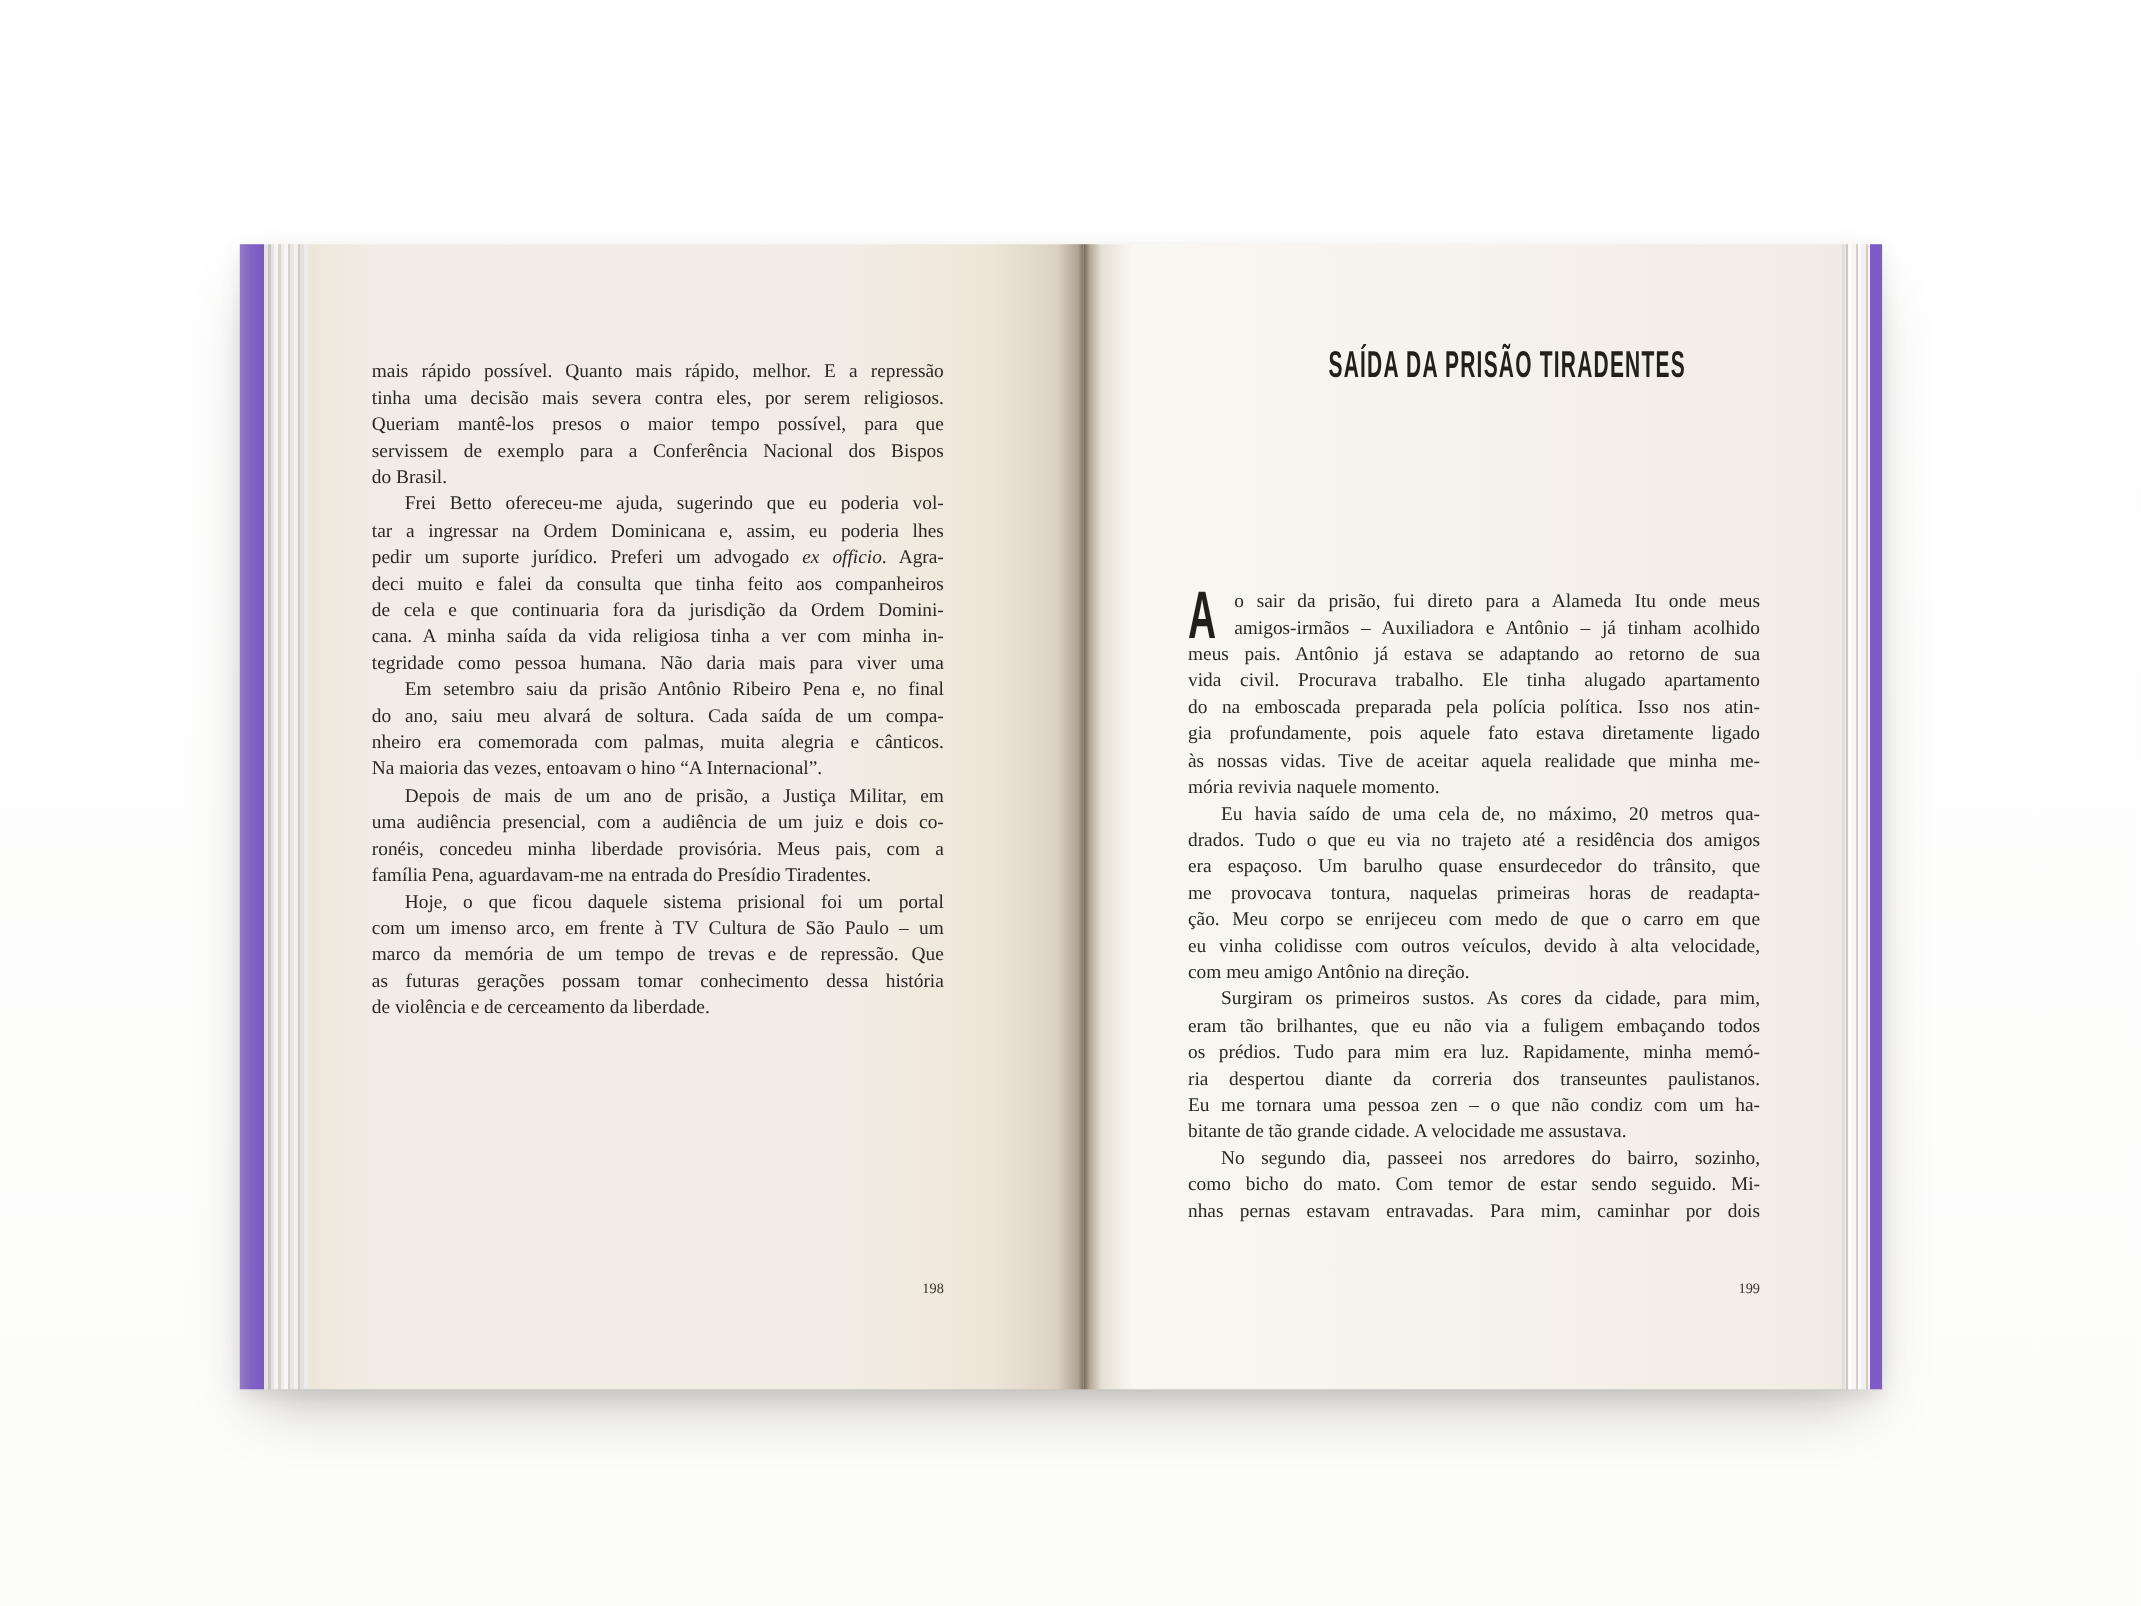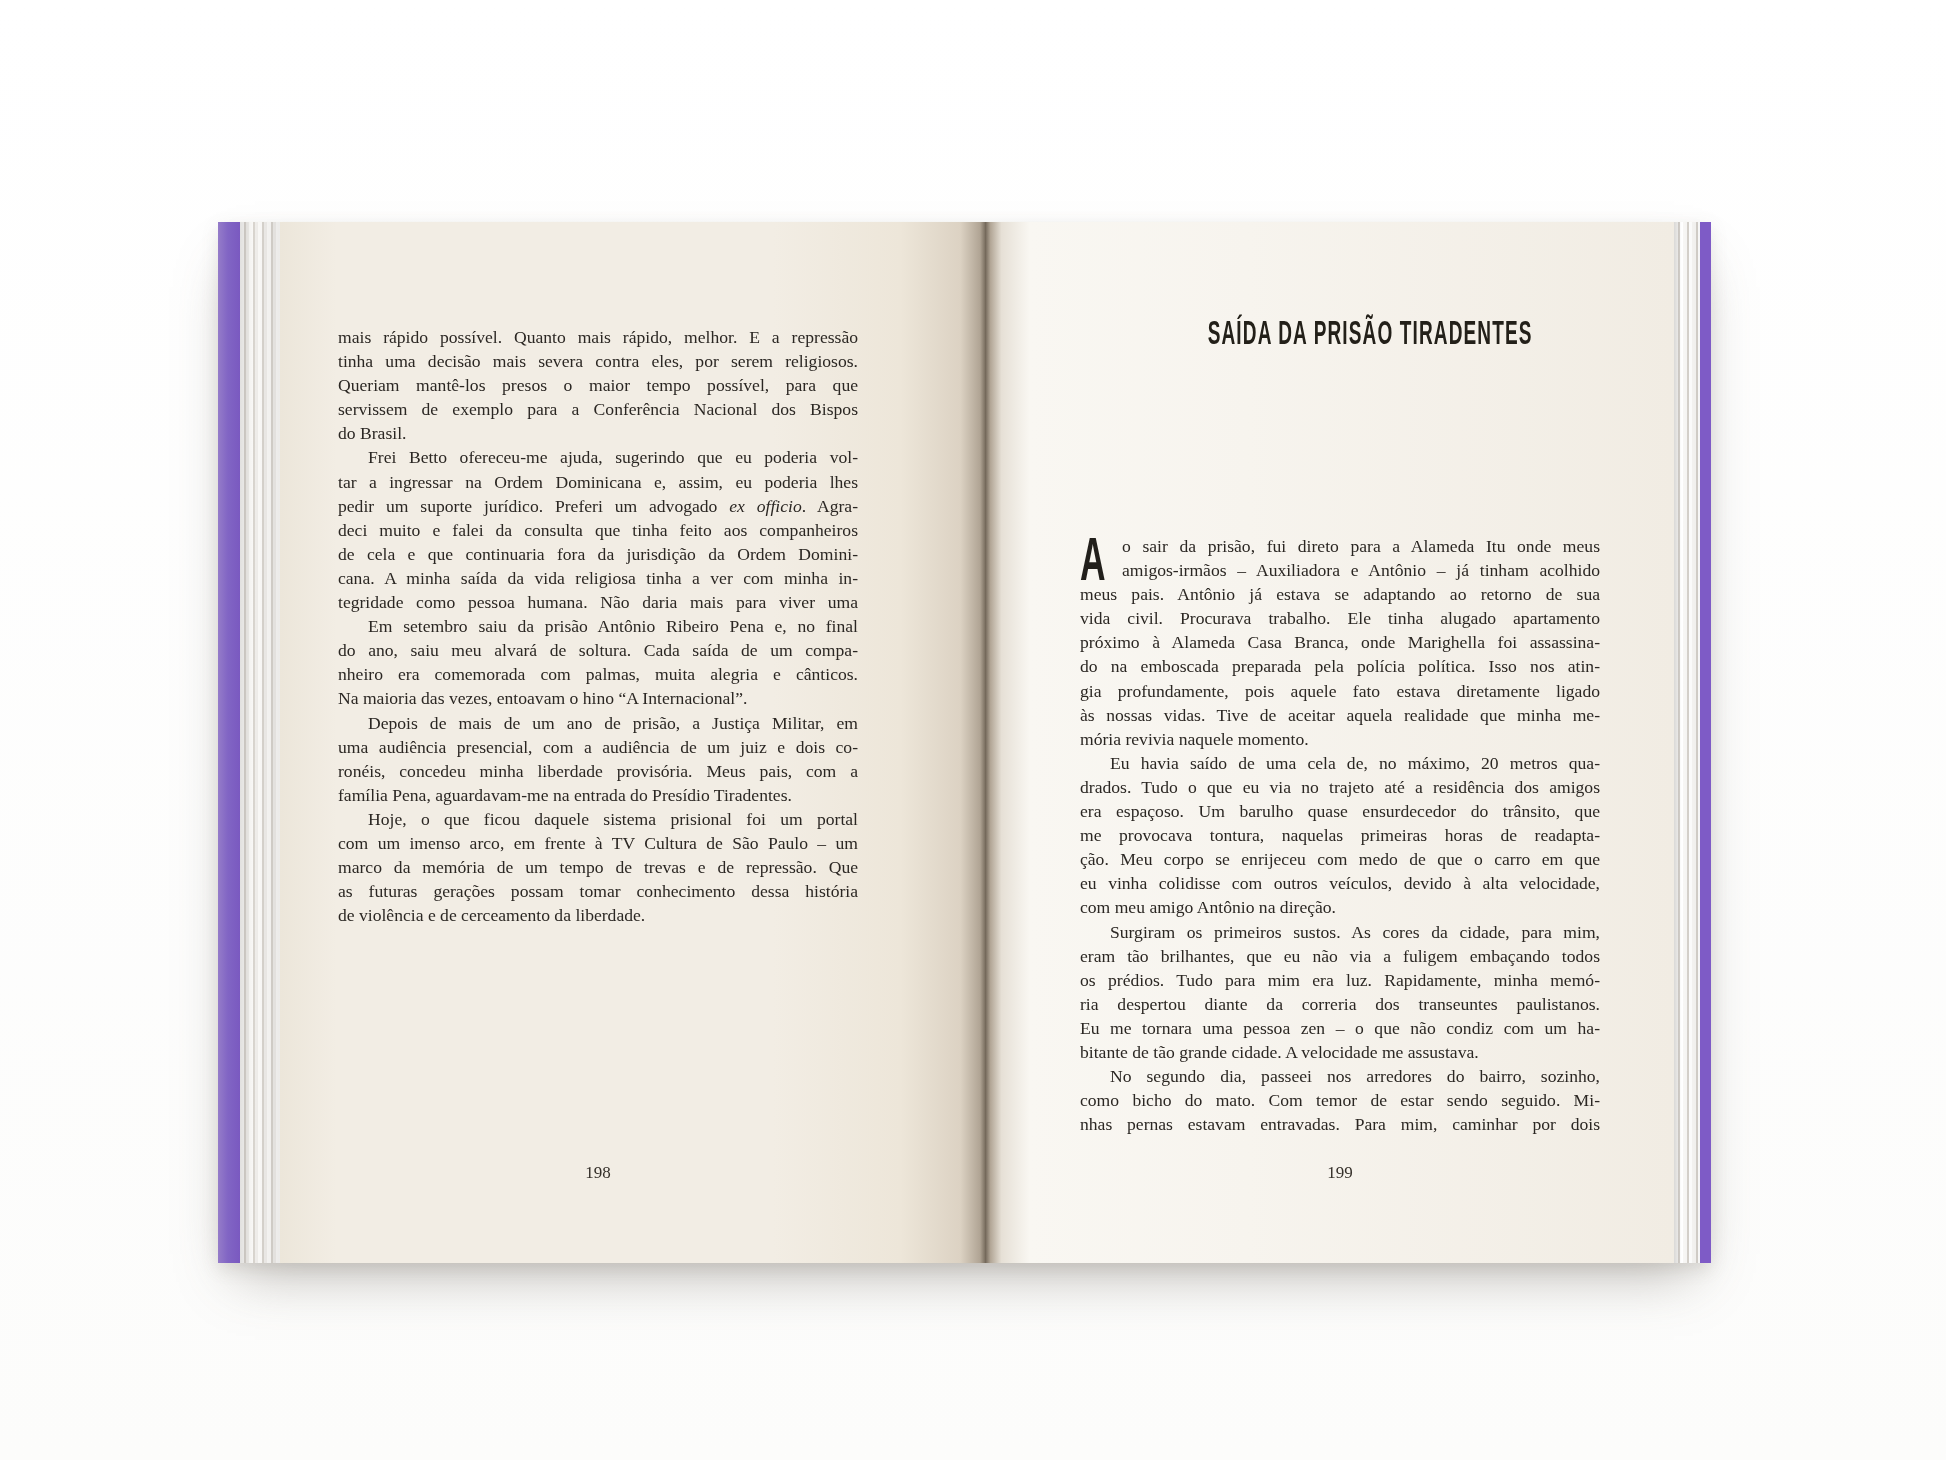--- a/index.html
+++ b/index.html
@@ -48,21 +48,21 @@
 
   .dropcap{position:absolute;left:0;top:2px;width:42px;height:48px;}
   .dropcap-inner{display:inline-block;font-family:"Liberation Sans",sans-serif;font-weight:700;
     font-size:61px;line-height:47px;transform:scaleX(.58);transform-origin:left top;color:#221f1b;}
 
   .chapter-title{position:absolute;left:95px;top:93px;width:520px;text-align:left;}
   .chapter-title-inner{display:inline-block;font-family:"Liberation Sans",sans-serif;font-weight:700;
     font-size:34px;line-height:34px;letter-spacing:2px;white-space:nowrap;
     transform:scaleX(.56);transform-origin:center top;color:#232019;}
 
-  .pagenum{position:absolute;top:941px;width:520px;text-align:center;font-size:17px;color:#35302a;}
+  .pagenum{position:absolute;top:941px;width:520px;text-align:right;font-size:13px;color:#35302a;}
   .pagenum-left{left:58px;}
   .pagenum-right{left:95px;}
 </style>
 </head>
 <body>
 
 <div class="stage">
   <div class="book">
 
     <div class="cover-left"></div>
@@ -113,21 +113,20 @@
       <div class="chapter-title">
         <span class="chapter-title-inner">SAÍDA DA PRISÃO TIRADENTES</span>
       </div>
       <div class="textcol textcol-right">
           <div class="para">
             <span class="dropcap"><span class="dropcap-inner">A</span></span>
             <div class="tl tl-drop">o sair da prisão, fui direto para a Alameda Itu onde meus</div>
             <div class="tl tl-drop">amigos-irmãos – Auxiliadora e Antônio – já tinham acolhido</div>
             <div class="tl">meus pais. Antônio já estava se adaptando ao retorno de sua</div>
             <div class="tl">vida civil. Procurava trabalho. Ele tinha alugado apartamento</div>
-            <div class="tl">próximo à Alameda Casa Branca, onde Marighella foi assassina-</div>
             <div class="tl">do na emboscada preparada pela polícia política. Isso nos atin-</div>
             <div class="tl">gia profundamente, pois aquele fato estava diretamente ligado</div>
             <div class="tl">às nossas vidas. Tive de aceitar aquela realidade que minha me-</div>
             <div class="tl tl-last">mória revivia naquele momento.</div>
           </div>
           <div class="para">
             <div class="tl tl-indent">Eu havia saído de uma cela de, no máximo, 20 metros qua-</div>
             <div class="tl">drados. Tudo o que eu via no trajeto até a residência dos amigos</div>
             <div class="tl">era espaçoso. Um barulho quase ensurdecedor do trânsito, que</div>
             <div class="tl">me provocava tontura, naquelas primeiras horas de readapta-</div>

